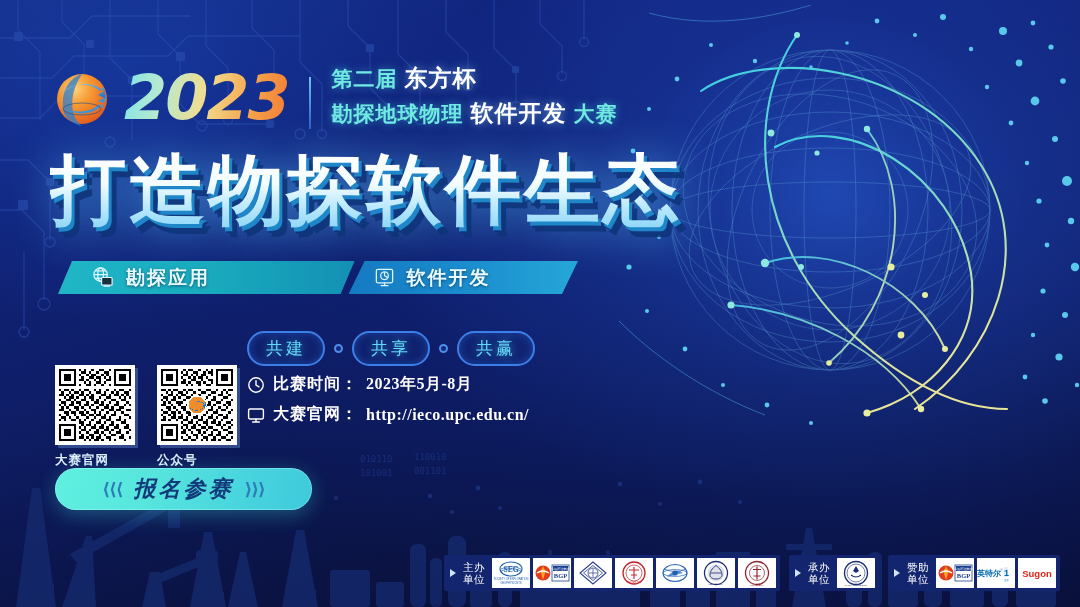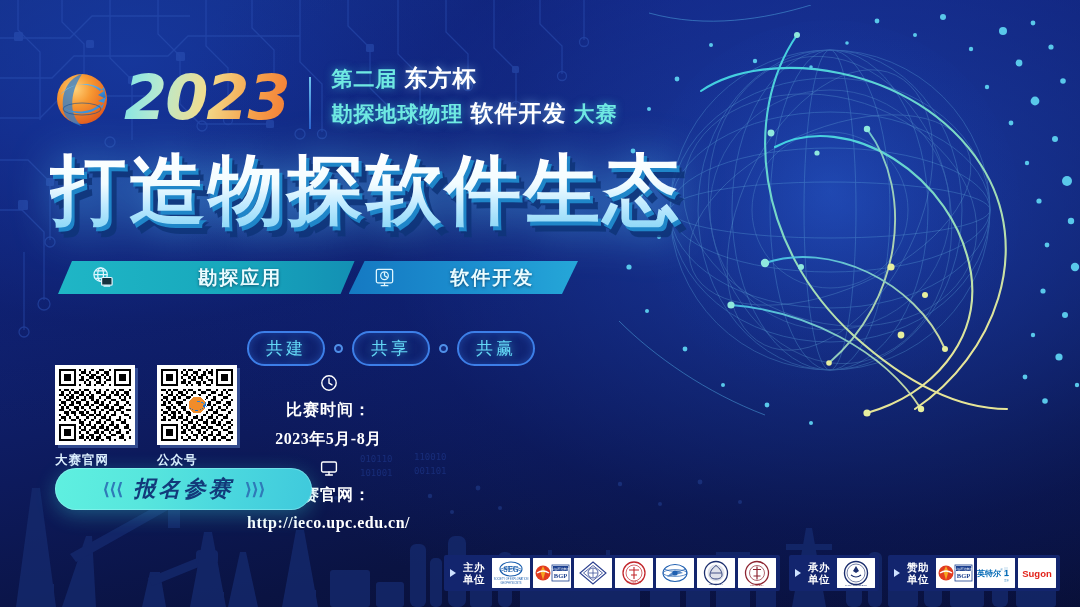--- a/index.html
+++ b/index.html
@@ -56,21 +56,21 @@
     -webkit-background-clip:text; background-clip:text; -webkit-text-fill-color:transparent;
     filter:drop-shadow(3px 4px 0 #1f86c9) drop-shadow(5px 6px 0 rgba(14,52,120,.85)) drop-shadow(0 0 22px rgba(90,200,255,.45));
     white-space:nowrap;
   }
 
   
   .chevbar{ position:absolute; left:58px; top:261px; width:520px; height:33px; display:flex; }
   .chev{
     position:relative; height:33px; display:flex; align-items:center;
     gap:9px; padding-left:68px; color:#eafcff; font-size:19px; font-weight:700;
-    letter-spacing:2px; text-shadow:0 1px 3px rgba(0,30,60,.6);justify-content:center;
+    letter-spacing:2px; text-shadow:0 1px 3px rgba(0,30,60,.6);
   }
   .chev1{
     width:300px;
     background:linear-gradient(90deg,#1fb6c6 0%,#18a9bd 55%,#1390b4 100%);
     clip-path:polygon(14px 0,100% 0,calc(100% - 14px) 100%,0 100%);
   }
   .chev2{
     width:232px; margin-left:-6px; padding-left:58px;
     background:linear-gradient(90deg,#1579c2 0%,#1c8fcf 55%,#25a7d8 100%);
     clip-path:polygon(16px 0,100% 0,calc(100% - 16px) 100%,0 100%);
@@ -90,42 +90,42 @@
   .pill{
     border:2px solid #3d7fe8; border-radius:18px; padding:4px 17px;
     color:#63d7f5; font-size:17px; font-weight:400; letter-spacing:3px;
     background:rgba(18,40,120,.45); text-shadow:0 0 8px rgba(70,200,245,.6);
     box-shadow:0 0 9px rgba(60,130,240,.35) inset;
   }
   .dot2{ width:9px; height:9px; border-radius:50%; border:2px solid #4f8fe8; background:#142a80; }
 
   
   .info{ position:absolute; left:247px; top:374px; display:flex; flex-direction:column; gap:9px; }
-  .inforow{ display:flex; align-items:center; gap:8px; white-space:nowrap;flex-direction:column; }
+  .inforow{ display:flex; align-items:center; gap:8px; white-space:nowrap; }
   .infoicon{ width:18px; height:18px; flex:0 0 auto; }
   .infolabel{ color:#ffffff; font-size:16px; font-weight:700; letter-spacing:1px; }
   .infoval{ color:#ffffff; font-size:16px; font-weight:700; letter-spacing:.5px;
             font-family:"Liberation Serif","DejaVu Serif",serif; }
 
   
   .cta{
     position:absolute; left:55px; top:468px; width:257px; height:42px;
     border-radius:21px; display:flex; align-items:center; justify-content:center; gap:11px;
     background:linear-gradient(100deg,#5ff0e0 0%,#57e6dd 35%,#49d6de 70%,#3fc9dc 100%);
     box-shadow:0 5px 20px rgba(60,220,220,.33), 0 0 0 1px rgba(190,255,255,.35) inset;
     cursor:pointer;
   }
   .ctatext{ color:#123a7a; font-size:22px; font-weight:700; font-style:italic; letter-spacing:3px; }
   .ctachev{ color:#2f7ab8; font-size:17px; font-weight:700; letter-spacing:-1px; }
 
   
   .footer{ position:absolute; left:444px; bottom:16px; display:flex; align-items:center; gap:9px; }
   .fgroup{ display:flex; align-items:center; background:#13256e; border-radius:2px; padding:3px 4px 3px 6px; gap:5px; }
   .farrow{ width:0;height:0;border-left:6px solid #cfe2ff;border-top:4.5px solid transparent;border-bottom:4.5px solid transparent; }
-  .flabel{ color:#ffffff; font-size:10.5px; font-weight:700; line-height:1.18; letter-spacing:.5px;
+  .flabel{ color:#ffffff; font-size:10.5px; font-weight:400; line-height:1.18; letter-spacing:.5px;
            text-align:center; width:26px; }
   .flogos{ display:flex; gap:3px; }
   .flogo{ width:38px; height:30px; background:#fff; border-radius:1px; display:flex;
           justify-content:center; overflow:hidden; }
   .flogo svg{ display:block; }
 </style>
 </head>
 <body>
 
 <div id="poster">

